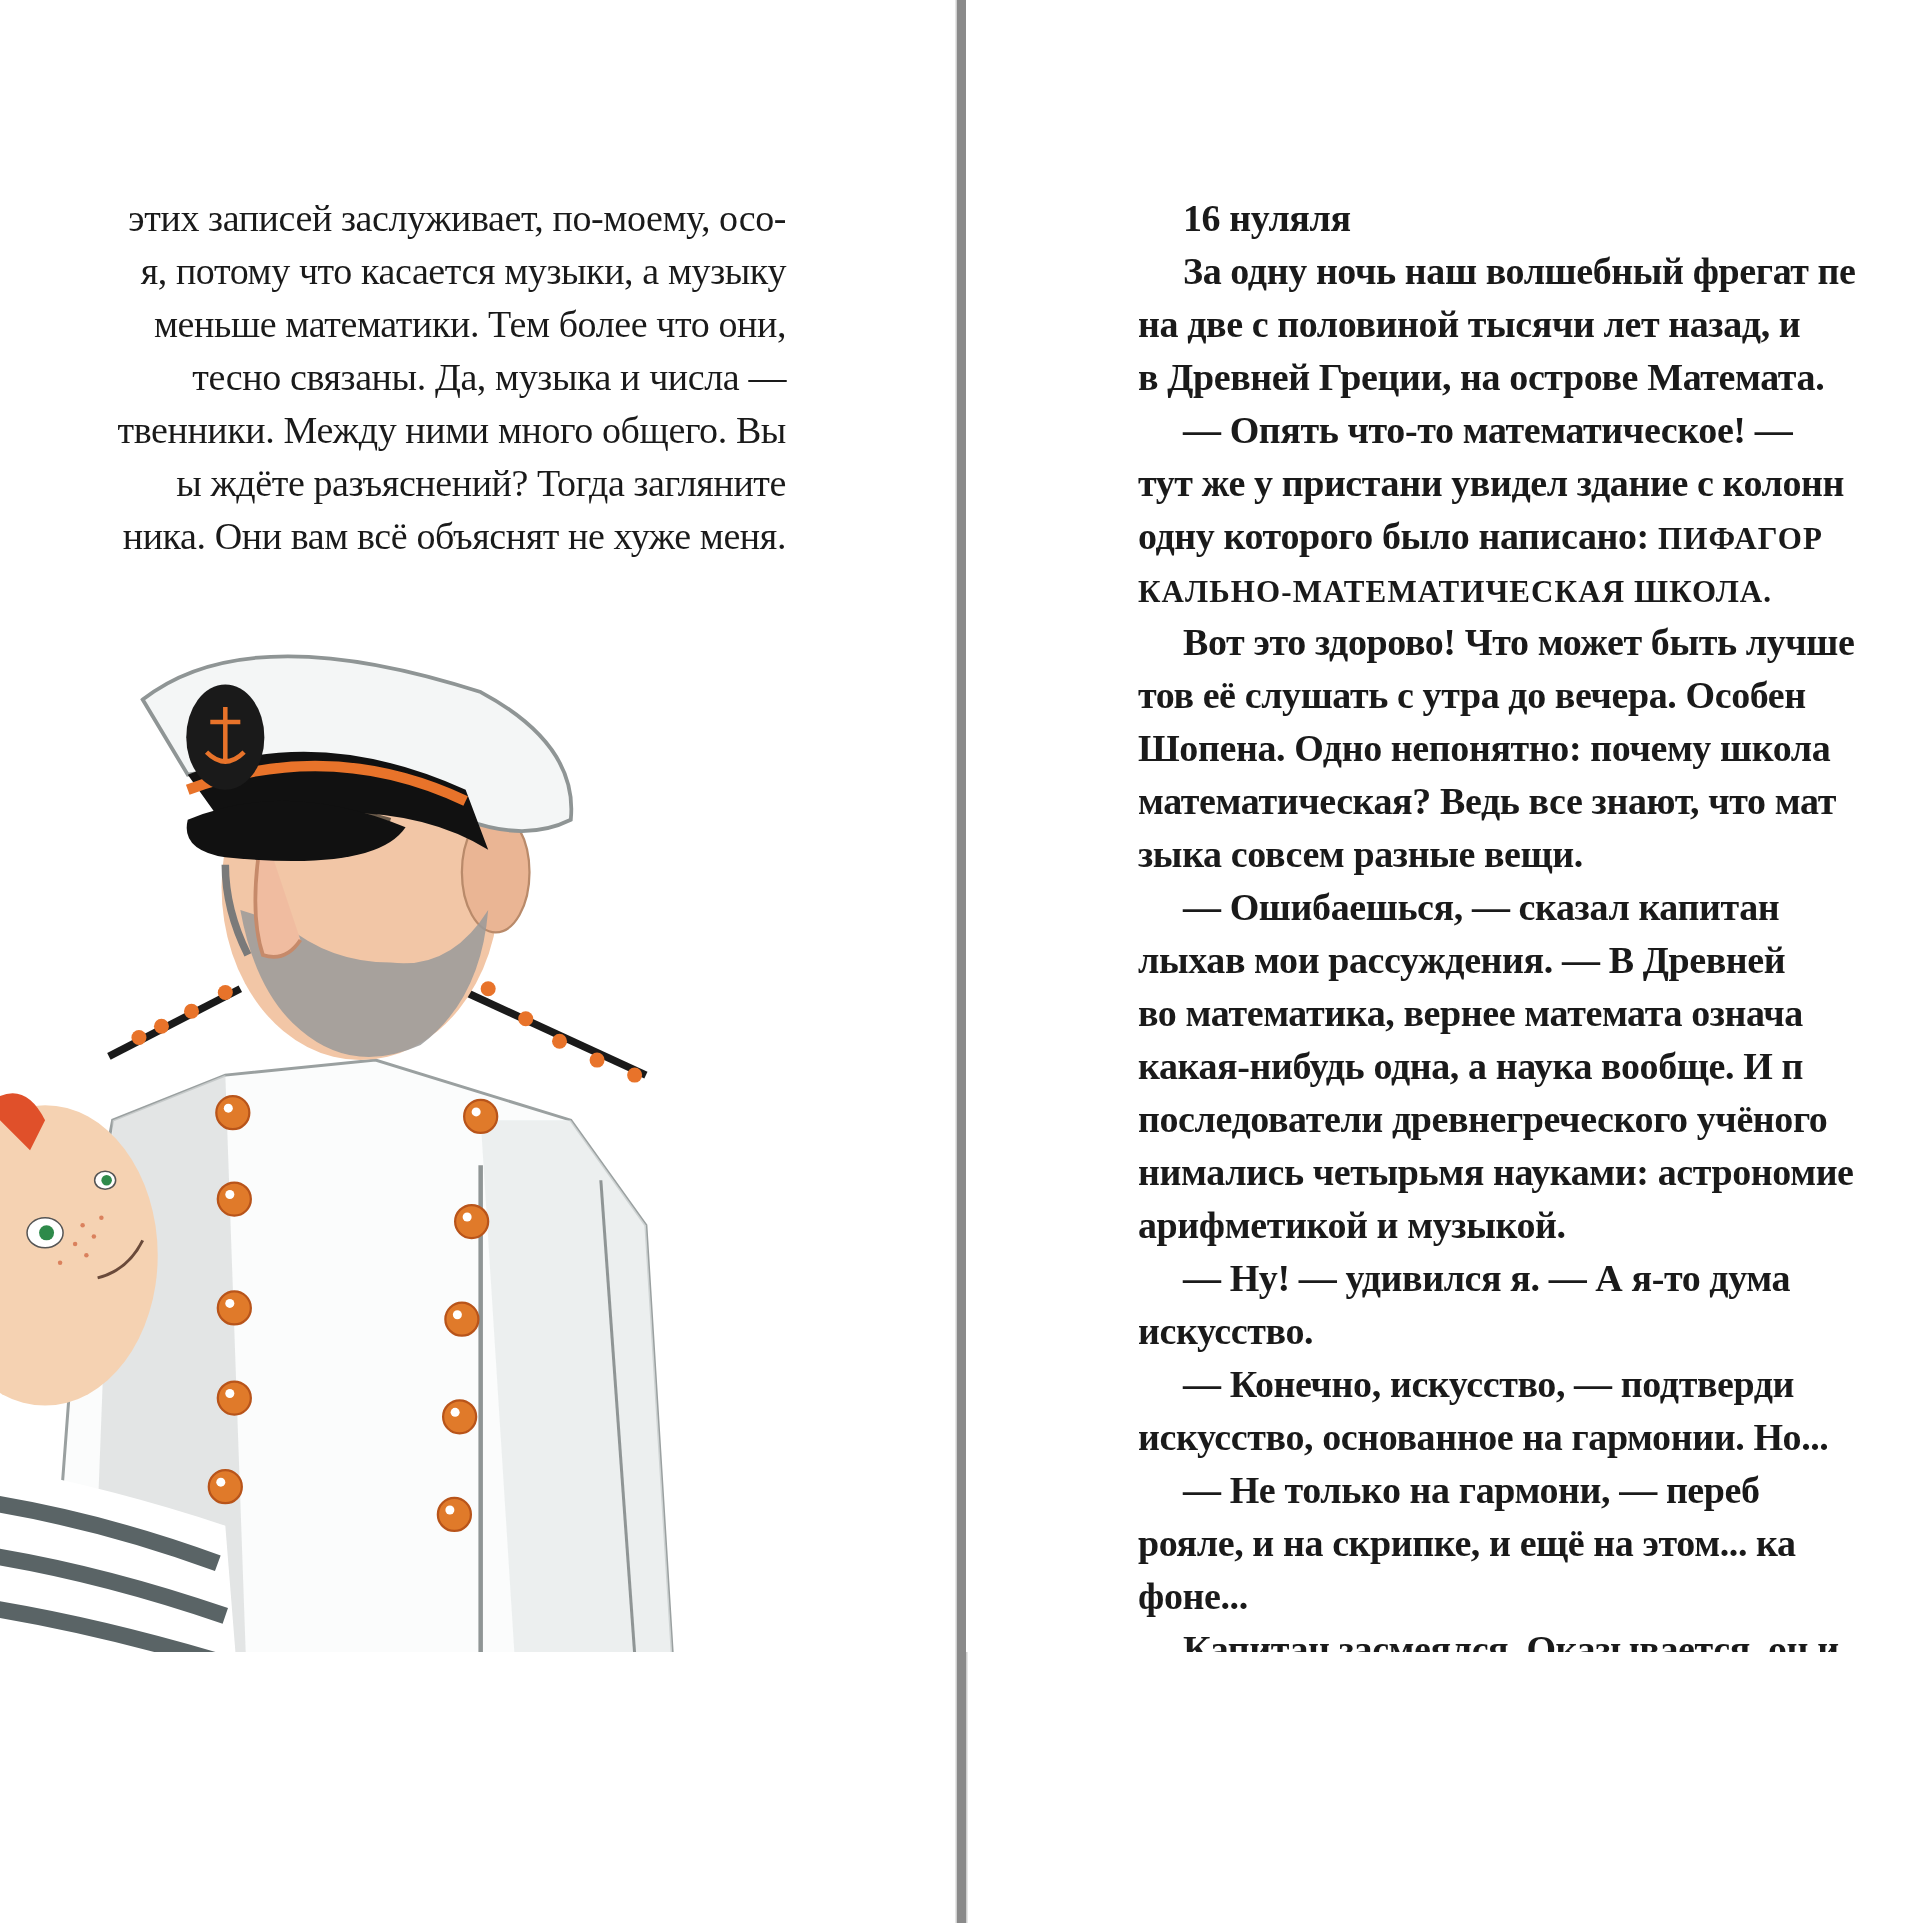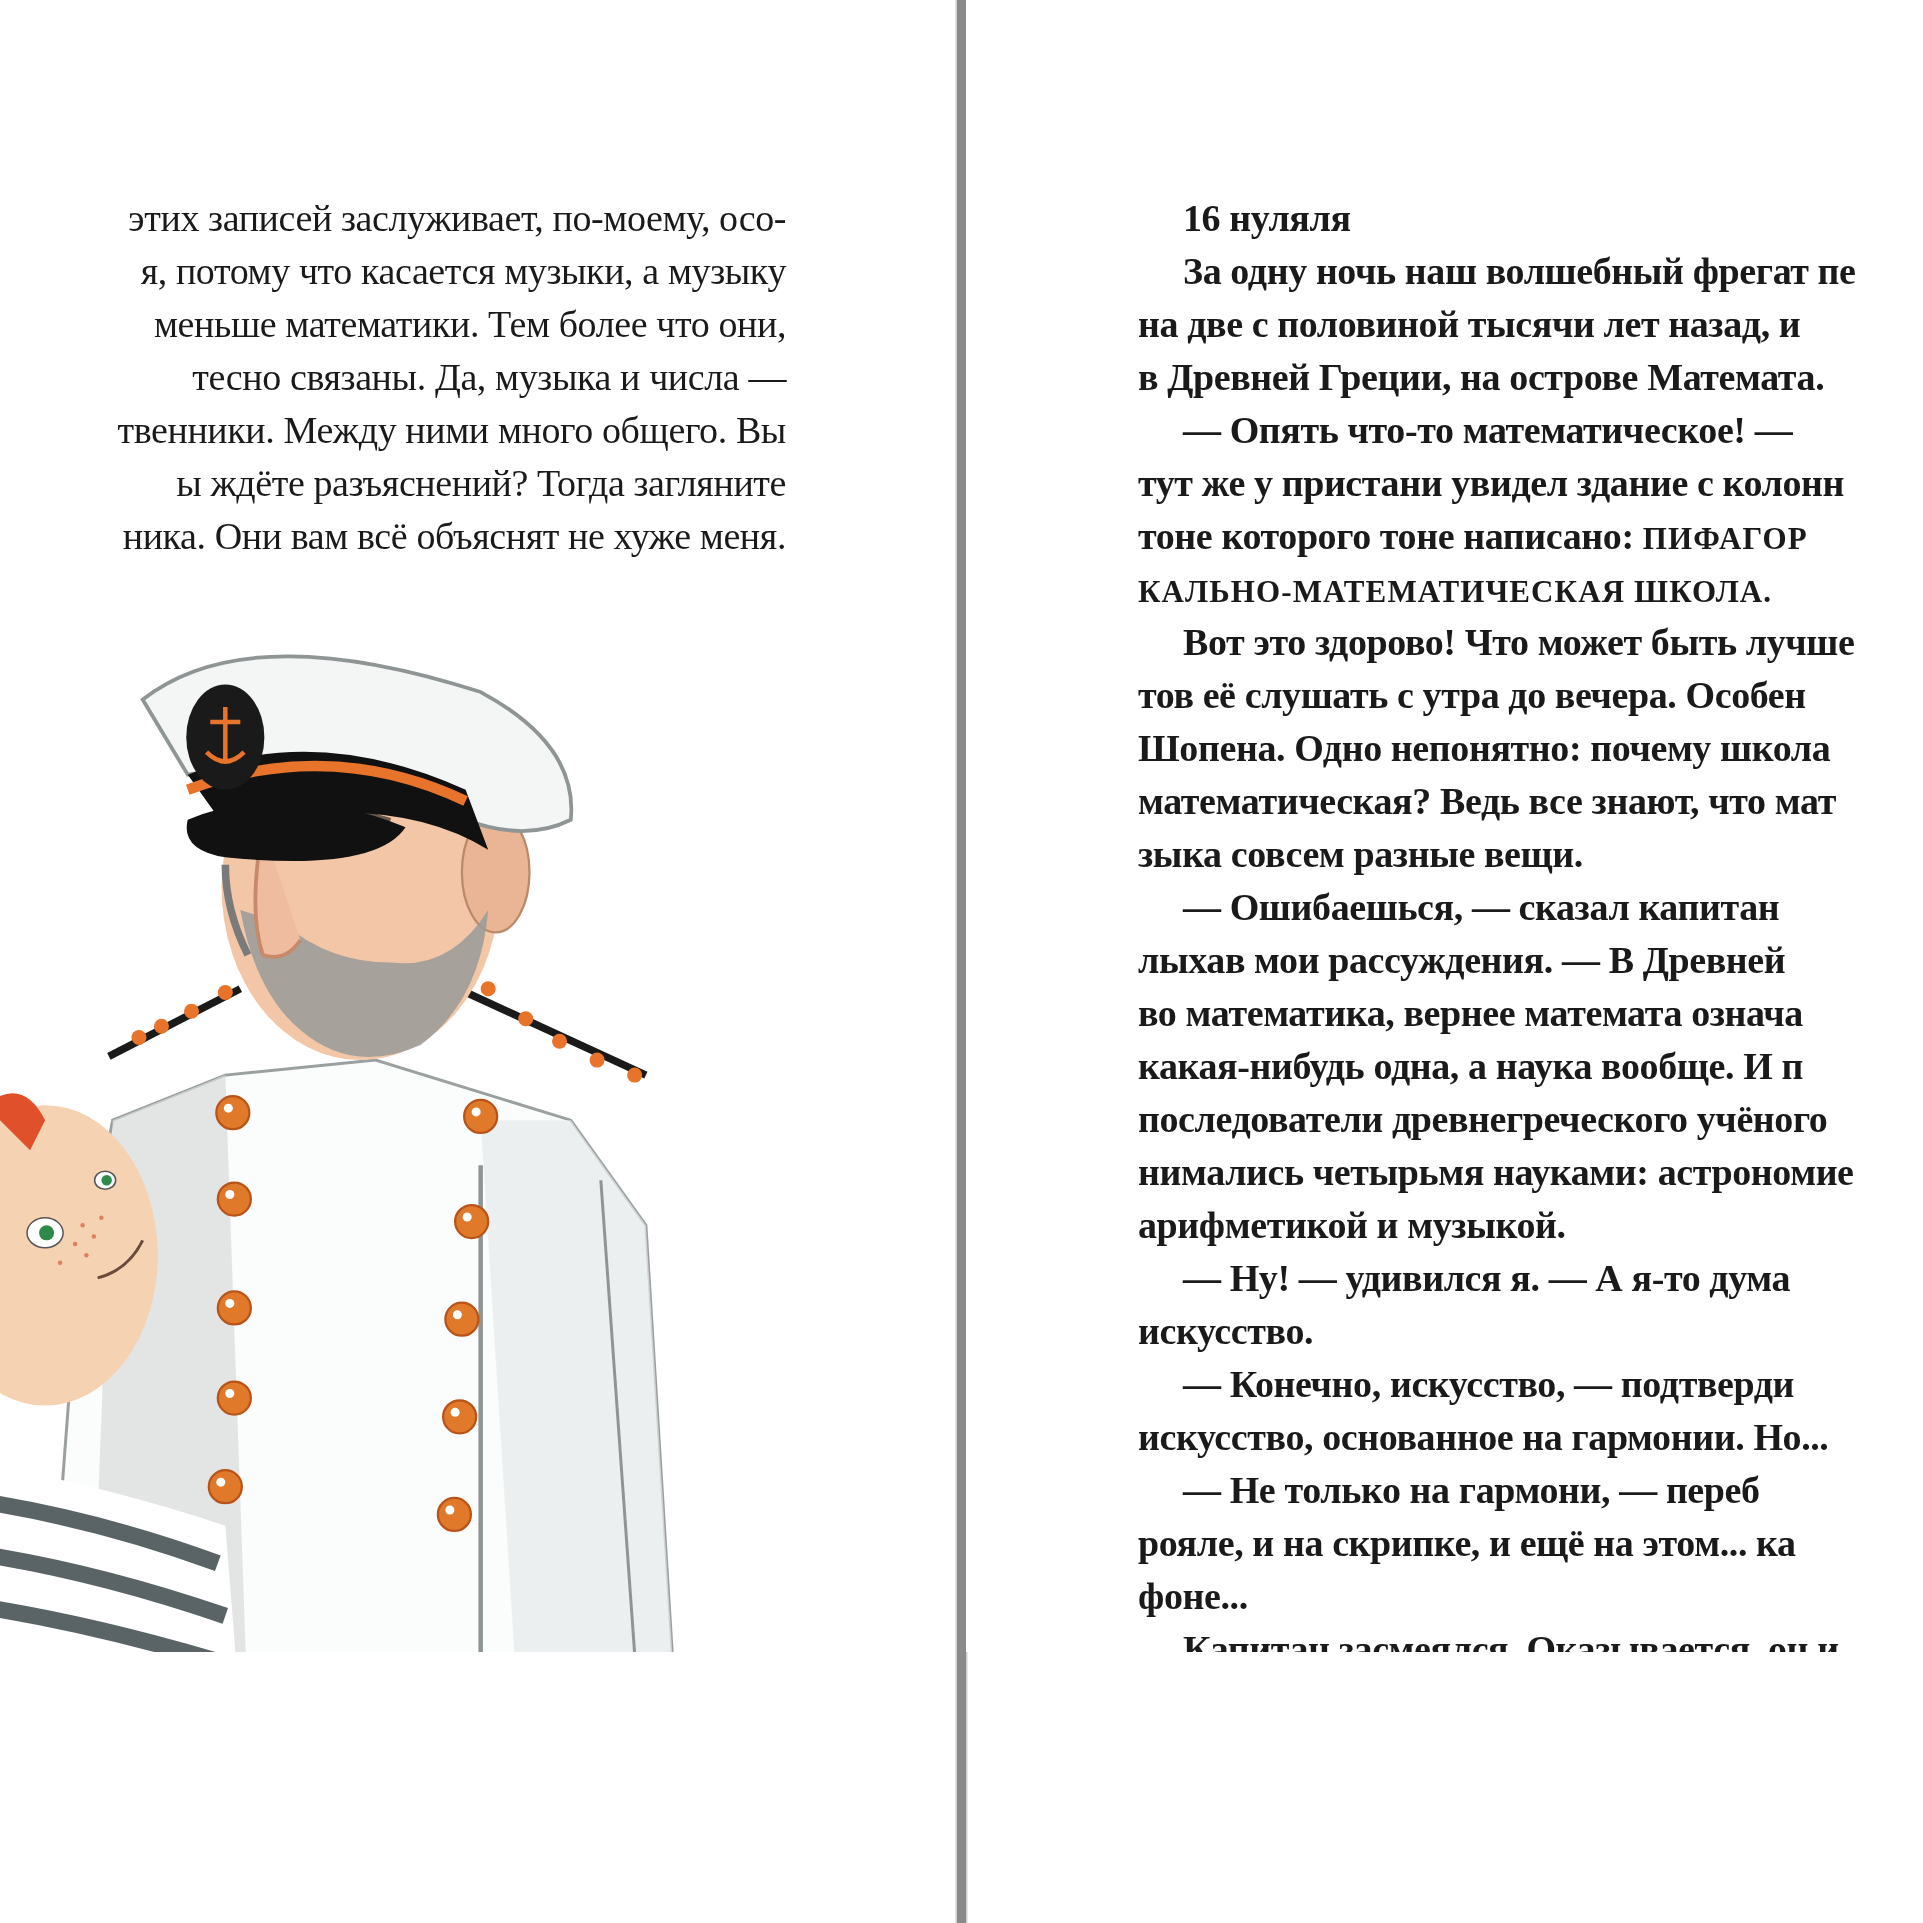--- a/index.html
+++ b/index.html
@@ -198,21 +198,21 @@
 <div class="spine"></div>
 
 <div class="page page-right">
   <div class="right-text">
     <span class="line indent">16 нуляля</span>
     <span class="line indent">За одну ночь наш волшебный фрегат пе</span>
     <span class="line">на две с половиной тысячи лет назад, и</span>
     <span class="line">в Древней Греции, на острове Математа.</span>
     <span class="line indent">— Опять что-то математическое! —</span>
     <span class="line">тут же у пристани увидел здание с колонн</span>
-    <span class="line"><span>тоне которого тоне написано: </span><span class="smallcaps">ПИФАГОР</span></span>
+    <span class="line"><span>одну которого было написано: </span><span class="smallcaps">ПИФАГОР</span></span>
     <span class="line"><span class="smallcaps">КАЛЬНО-МАТЕМАТИЧЕСКАЯ ШКОЛА.</span></span>
     <span class="line indent">Вот это здорово! Что может быть лучше</span>
     <span class="line">тов её слушать с утра до вечера. Особен</span>
     <span class="line">Шопена. Одно непонятно: почему школа</span>
     <span class="line">математическая? Ведь все знают, что мат</span>
     <span class="line">зыка совсем разные вещи.</span>
     <span class="line indent">— Ошибаешься, — сказал капитан</span>
     <span class="line">лыхав мои рассуждения. — В Древней</span>
     <span class="line">во математика, вернее математа означа</span>
     <span class="line">какая-нибудь одна, а наука вообще. И п</span>

